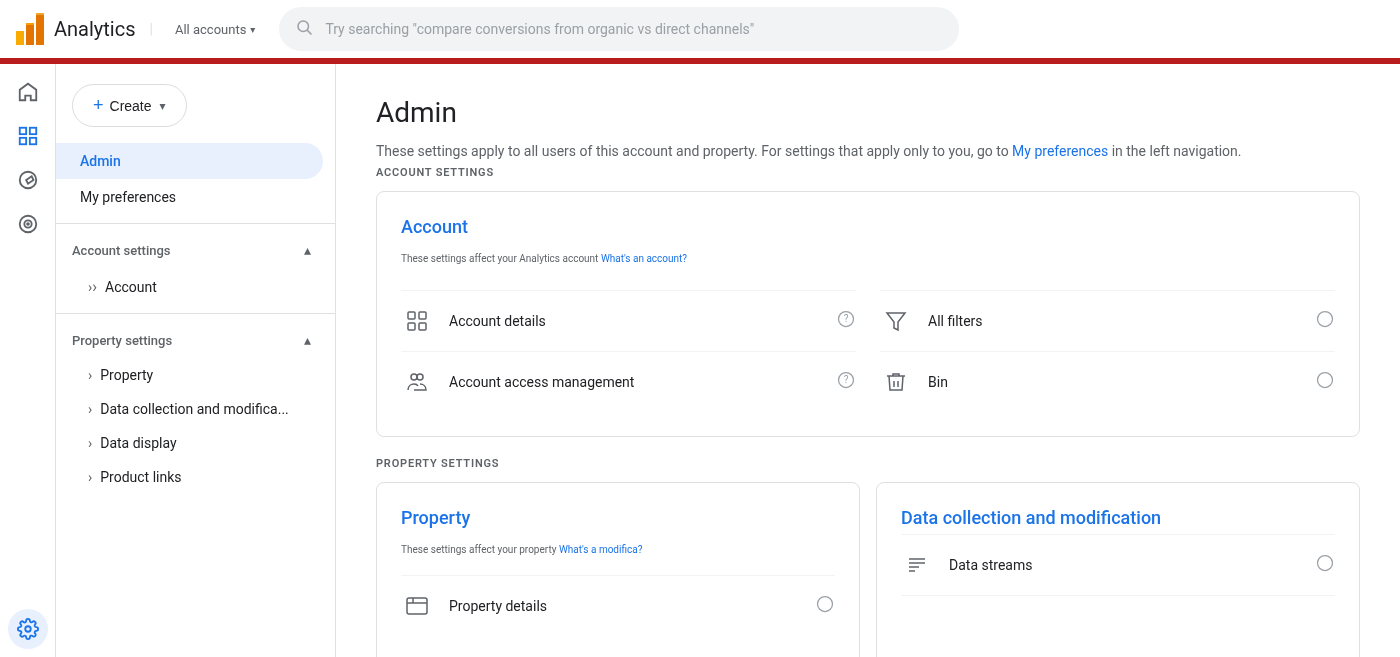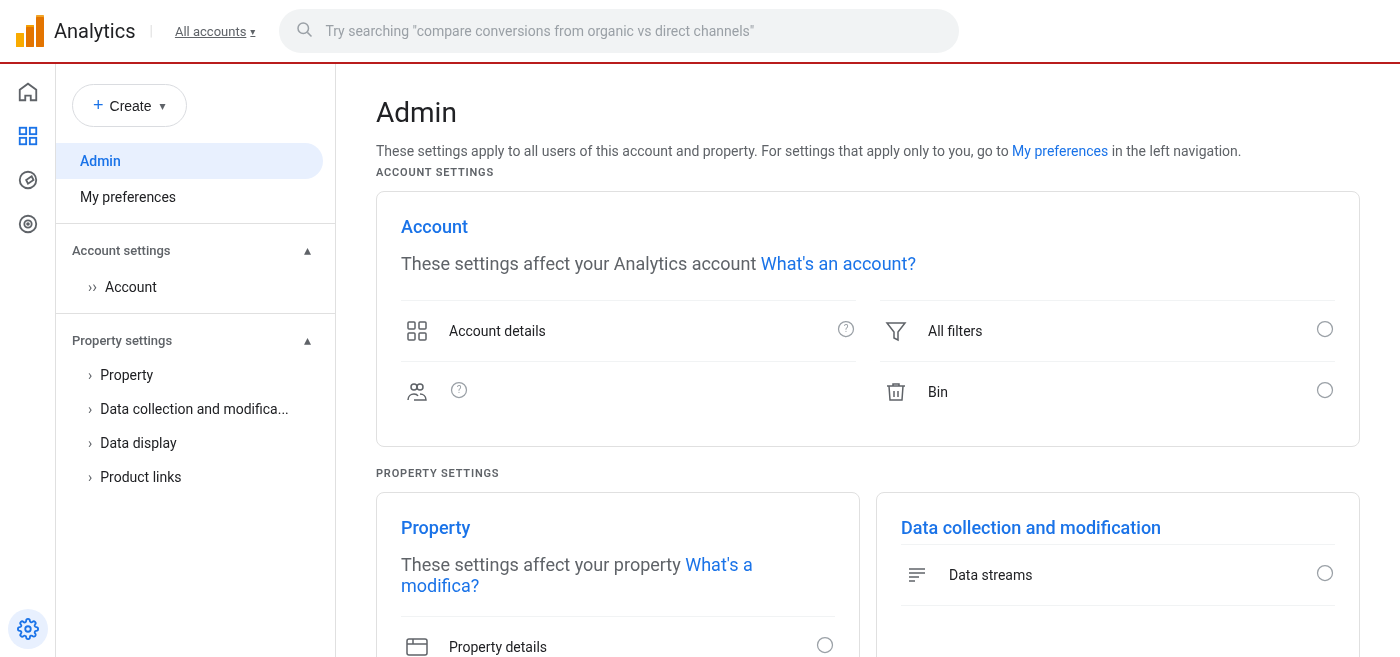--- a/index.html
+++ b/index.html
@@ -1,26 +1,26 @@
 <!DOCTYPE html>
 <html><head>
   <meta charset="utf-8">
   <style>
     * { box-sizing: border-box; margin: 0; padding: 0; }
     body { font-family: 'Google Sans', Roboto, Arial, sans-serif; font-size: 14px; color: #202124; background: #f8f9fa; display: flex; flex-direction: column; height: 657px; overflow: hidden; }
 
     
     .top-bar {
-      display: flex; align-items: center; background: #fff; border-bottom: 2px solid #b91c1c;
+      display: flex; align-items: center; background: #fff; border-bottom: 6px solid #b91c1c;
       height: 64px; padding: 0 16px; gap: 16px; flex-shrink: 0;
     }
     .logo-area { display: flex; align-items: center; gap: 10px; min-width: 160px; }
     .logo-icon { width: 28px; height: 32px; flex-shrink: 0; }
     .app-title { font-size: 20px; font-weight: 400; color: #202124; }
-    .account-selector { display: flex; align-items: center; gap: 4px; color: #5f6368; font-size: 13px; cursor: pointer; padding: 4px 8px; border-radius: 4px; text-decoration: underline; }
+    .account-selector { display: flex; align-items: center; gap: 4px; color: #5f6368; font-size: 13px; cursor: pointer; padding: 4px 8px; border-radius: 4px; }
     .search-bar {
       flex: 1; max-width: 680px; height: 44px; background: #f1f3f4; border-radius: 24px;
       display: flex; align-items: center; padding: 0 16px; gap: 12px; color: #9aa0a6; font-size: 14px;
     }
     .search-icon-wrap { color: #9aa0a6; font-size: 18px; }
 
     
     .main-layout { display: flex; flex: 1; overflow: hidden; }
 
     
@@ -81,21 +81,21 @@
       text-transform: uppercase; margin-bottom: 12px; margin-top: 4px;
     }
 
     .cards-row { display: grid; grid-template-columns: 1fr 1fr; gap: 16px; margin-bottom: 20px; }
     .card-full { margin-bottom: 20px; }
 
     .card {
       border: 1px solid #e0e0e0; border-radius: 8px; padding: 24px; background: #fff;
     }
     .card-title { font-size: 18px; font-weight: 500; color: #1a73e8; margin-bottom: 6px; }
-    .card-desc { font-size: 18px; color: #5f6368; margin-bottom: 20px; margin-top: 16px; }
+    .card-desc { font-size: 10px; color: #5f6368; margin-bottom: 20px; margin-top: 16px; }
     .card-desc a { color: #1a73e8; text-decoration: none; }
 
     .card-row {
       display: flex; align-items: center; padding: 14px 0; border-top: 1px solid #f1f3f4;
       cursor: pointer;
     }
     .card-row-icon { width: 32px; height: 32px; color: #5f6368; margin-right: 16px; display: flex; align-items: center; justify-content: center; font-size: 20px; }
     .card-row-label { flex: 1; font-size: 14px; color: #202124; }
     .card-row-help { color: #9aa0a6; font-size: 18px; }
     .chevron-right-icon::after { content: '›'; font-size: 16px; }
@@ -258,20 +258,21 @@
           </div>
           <div class="card-row">
             <div class="card-row-icon">
               <svg width="24" height="24" viewBox="0 0 24 24" fill="none" stroke="#5f6368" stroke-width="1.5">
                 <circle cx="9" cy="7" r="3"></circle>
                   <circle cx="15" cy="7" r="3"></circle>
                 <path d="M3 20c0-4 3-6 6-6s4 2 4 2"></path>
                   <path d="M15 14c3 0 6 2 6 6H9"></path>
               </svg>
             </div>
+            <span class="card-row-label">Account access management</span>
             <span class="card-row-help">
               <svg width="20" height="20" viewBox="0 0 24 24" fill="none" stroke="#9aa0a6" stroke-width="1.5">
                 <circle cx="12" cy="12" r="9"></circle>
                   <text x="12" y="16" text-anchor="middle" fill="#9aa0a6" font-size="12" stroke="none">?</text>
               </svg>
             </span>
           </div>
         </div>
         <div>
           <div class="card-row">

